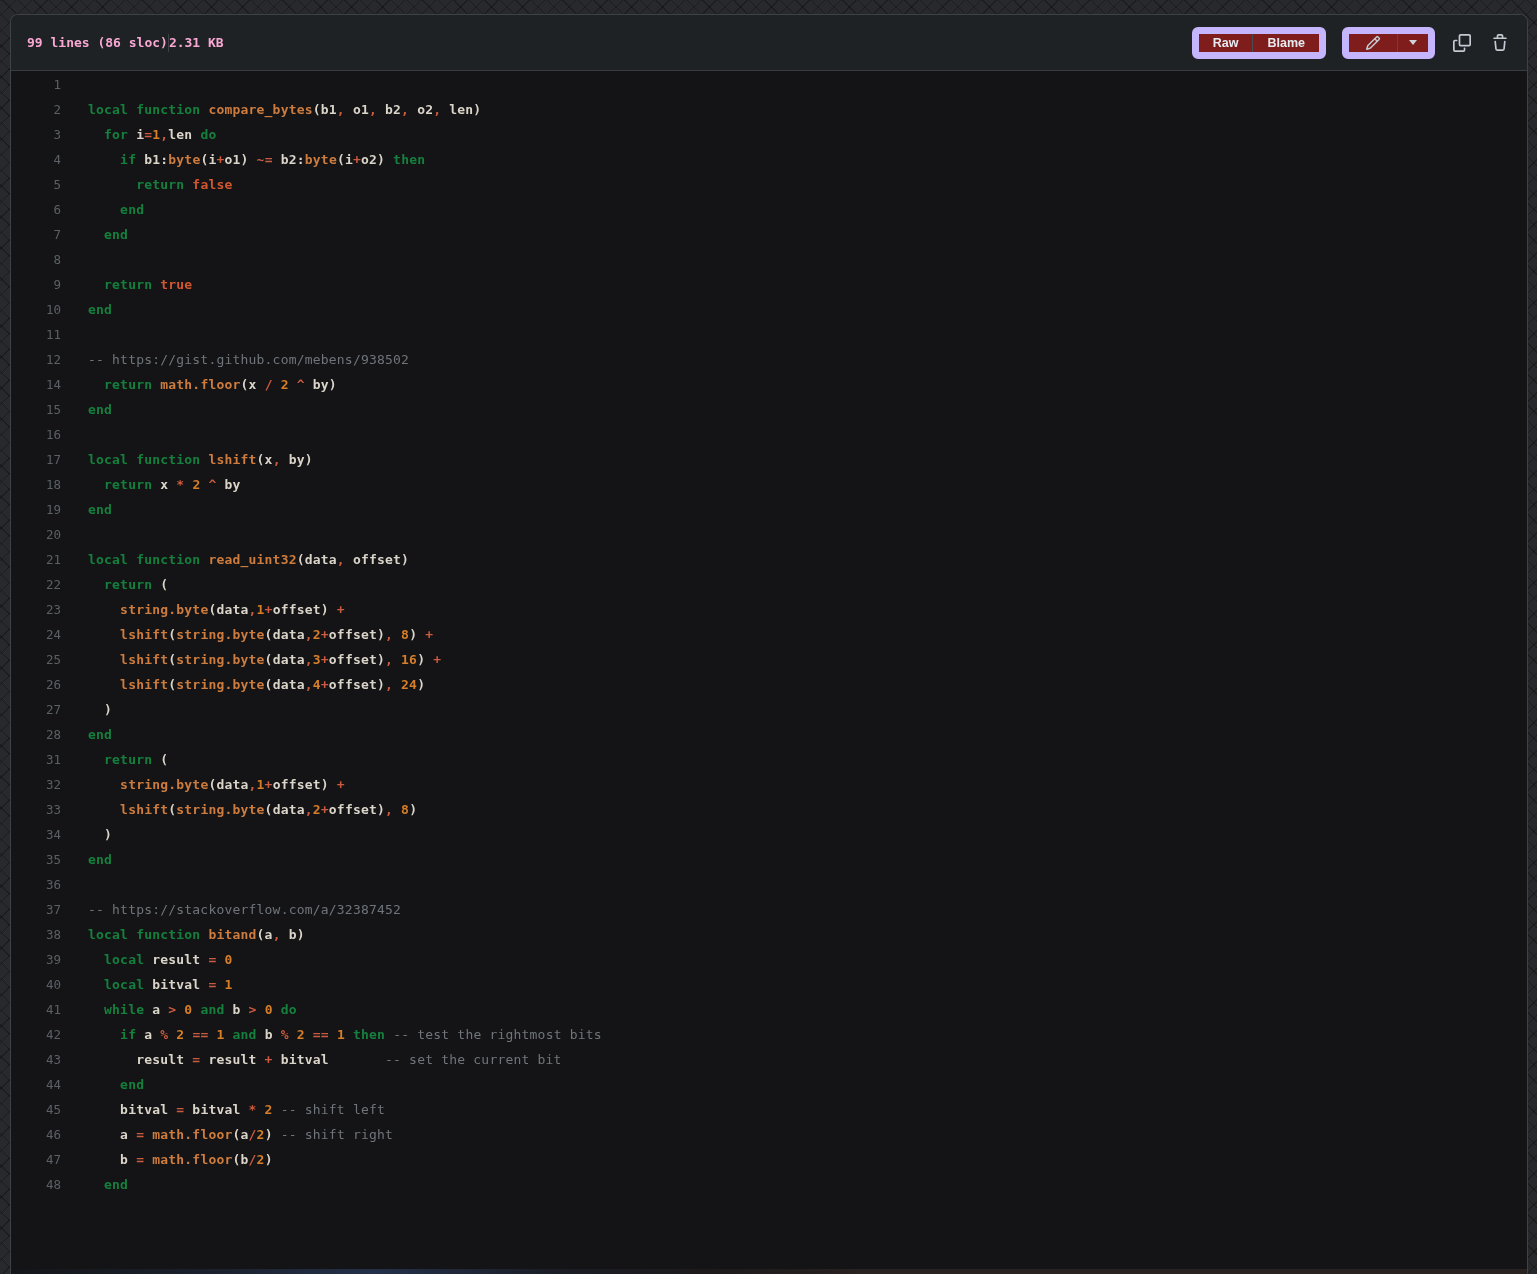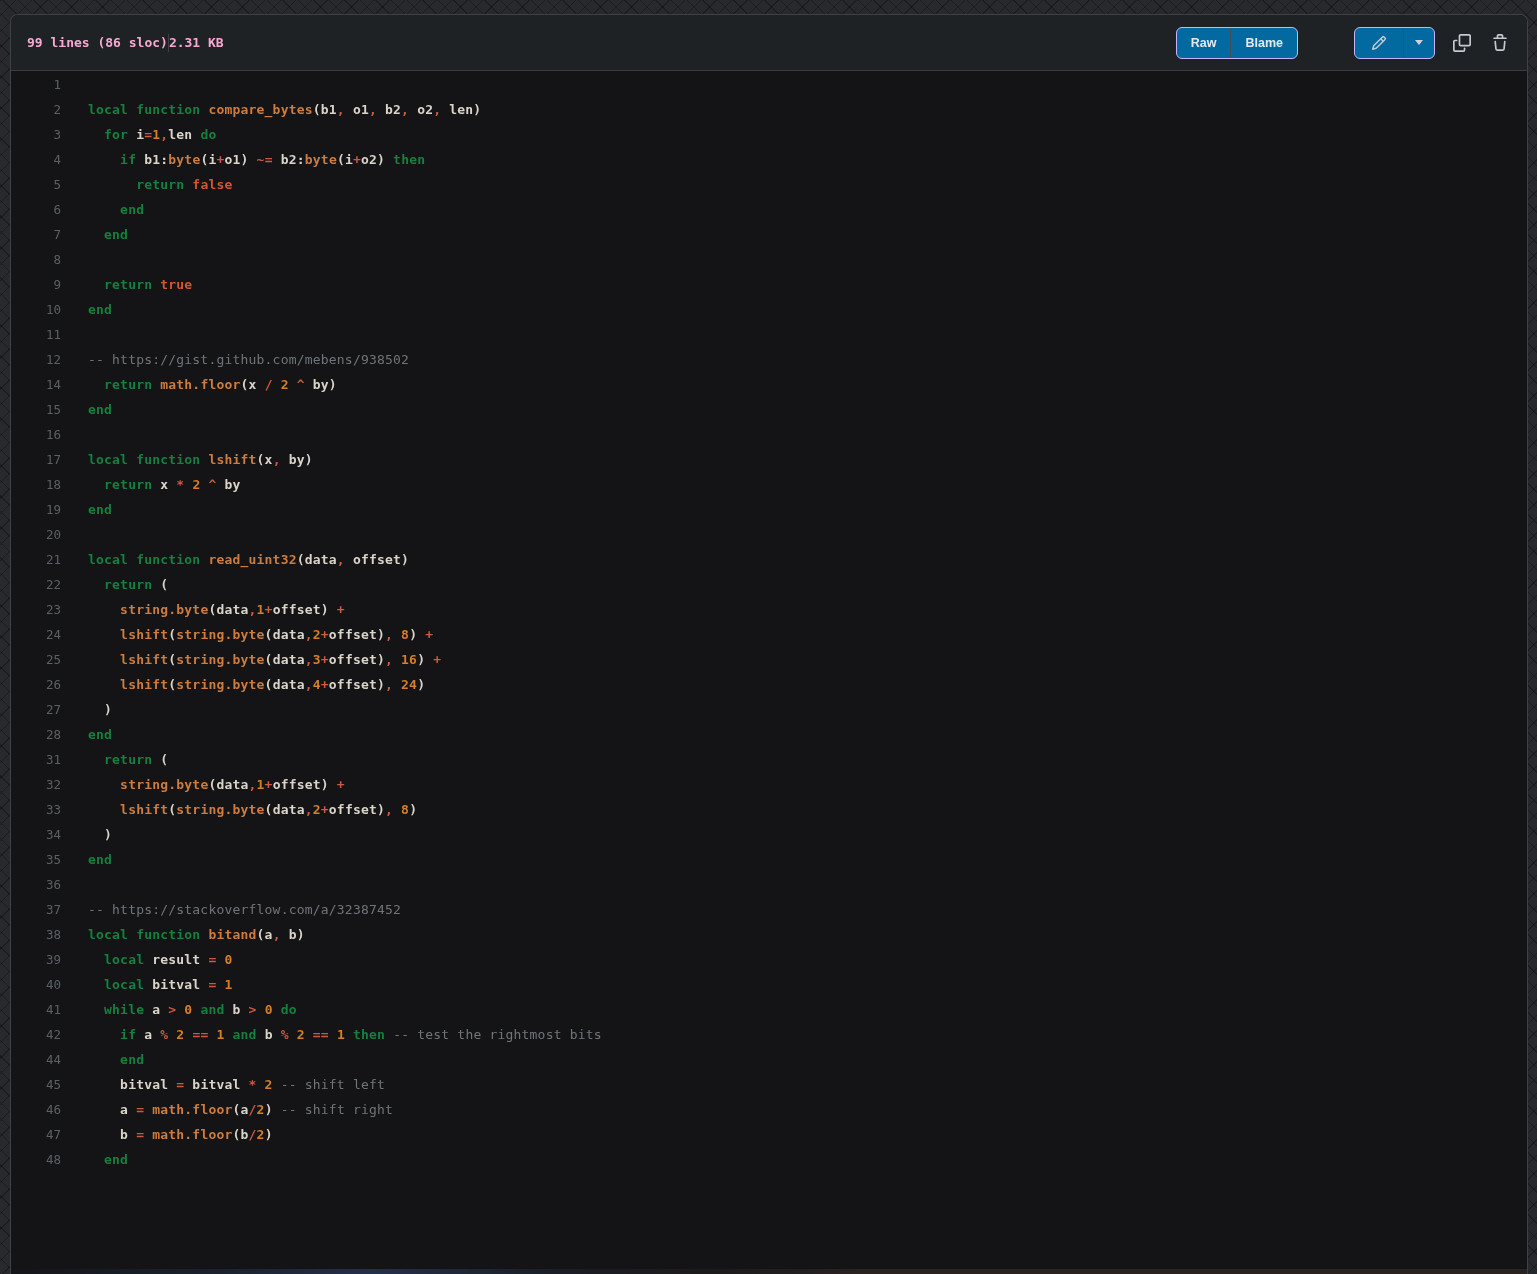--- a/index.html
+++ b/index.html
@@ -18,21 +18,21 @@
   }
   .file-header{
     height:56px;box-sizing:border-box;background:#1f2225;
     border-bottom:1px solid #383c40;display:flex;align-items:center;
     padding:0 16px;
   }
   .meta{display:flex;align-items:center;
     font-family:"DejaVu Sans Mono", monospace;font-size:13px;font-weight:700;color:#f9a8d4;}
   .vdiv{width:1px;height:18px;background:#3c4145;}
   .controls{margin-left:auto;display:flex;align-items:center;gap:16px;}
-  .btn-group{display:flex;border:1px solid #c4b5fd;border-radius:6px;background:#0369a1;overflow:hidden;height:32px;box-sizing:border-box;margin-left:40px;}
+  .btn-group{display:flex;border:7px solid #c4b5fd;border-radius:6px;background:#7f1d1d;overflow:hidden;height:32px;box-sizing:border-box;}
   .btn{appearance:none;background:transparent;border:none;color:#e4eaf0;
     font-family:"Liberation Sans", sans-serif;font-size:12.5px;font-weight:700;
     padding:0 14px;height:100%;cursor:pointer;display:flex;align-items:center;}
   .btn + .btn{border-left:1px solid #474d53;}
   .btn.icon-seg{padding:0 16px;}
   .btn.caret-seg{padding:0 11px;}
   .caret{display:inline-block;width:0;height:0;border-left:4px solid transparent;border-right:4px solid transparent;border-top:5px solid #cdd4da;}
   .icon-btn{background:none;border:none;padding:0;width:22px;height:22px;color:#b9c0c7;cursor:pointer;display:flex;align-items:center;justify-content:center;}
   .icon-btn svg, .icon-seg svg{fill:currentColor;color:#c3cad1;}
   .code-area{padding-top:1px;background:#141416;}
@@ -247,20 +247,24 @@
         </div>
         <div class="line">
           <span class="ln">41</span>
           <span class="code"><span class="tk-p">  </span><span class="tk-k">while </span><span class="tk-p">a </span><span class="tk-o">&gt; </span><span class="tk-n">0 </span><span class="tk-k">and </span><span class="tk-p">b </span><span class="tk-o">&gt; </span><span class="tk-n">0 </span><span class="tk-k">do</span></span>
         </div>
         <div class="line">
           <span class="ln">42</span>
           <span class="code"><span class="tk-p">    </span><span class="tk-k">if </span><span class="tk-p">a </span><span class="tk-o">% </span><span class="tk-n">2 </span><span class="tk-o">== </span><span class="tk-n">1 </span><span class="tk-k">and </span><span class="tk-p">b </span><span class="tk-o">% </span><span class="tk-n">2 </span><span class="tk-o">== </span><span class="tk-n">1 </span><span class="tk-k">then </span><span class="tk-m">-- test the rightmost bits</span></span>
         </div>
         <div class="line">
+          <span class="ln">43</span>
+          <span class="code"><span class="tk-p">      </span><span class="tk-p">result </span><span class="tk-o">= </span><span class="tk-p">result </span><span class="tk-o">+ </span><span class="tk-p">bitval</span><span class="tk-p">       </span><span class="tk-m">-- set the current bit</span></span>
+        </div>
+        <div class="line">
           <span class="ln">44</span>
           <span class="code"><span class="tk-p">    </span><span class="tk-k">end</span></span>
         </div>
         <div class="line">
           <span class="ln">45</span>
           <span class="code"><span class="tk-p">    </span><span class="tk-p">bitval </span><span class="tk-o">= </span><span class="tk-p">bitval </span><span class="tk-o">* </span><span class="tk-n">2 </span><span class="tk-m">-- shift left</span></span>
         </div>
         <div class="line">
           <span class="ln">46</span>
           <span class="code"><span class="tk-p">    </span><span class="tk-p">a </span><span class="tk-o">= </span><span class="tk-f">math.floor</span><span class="tk-p">(a</span><span class="tk-o">/</span><span class="tk-n">2</span><span class="tk-p">) </span><span class="tk-m">-- shift right</span></span>

